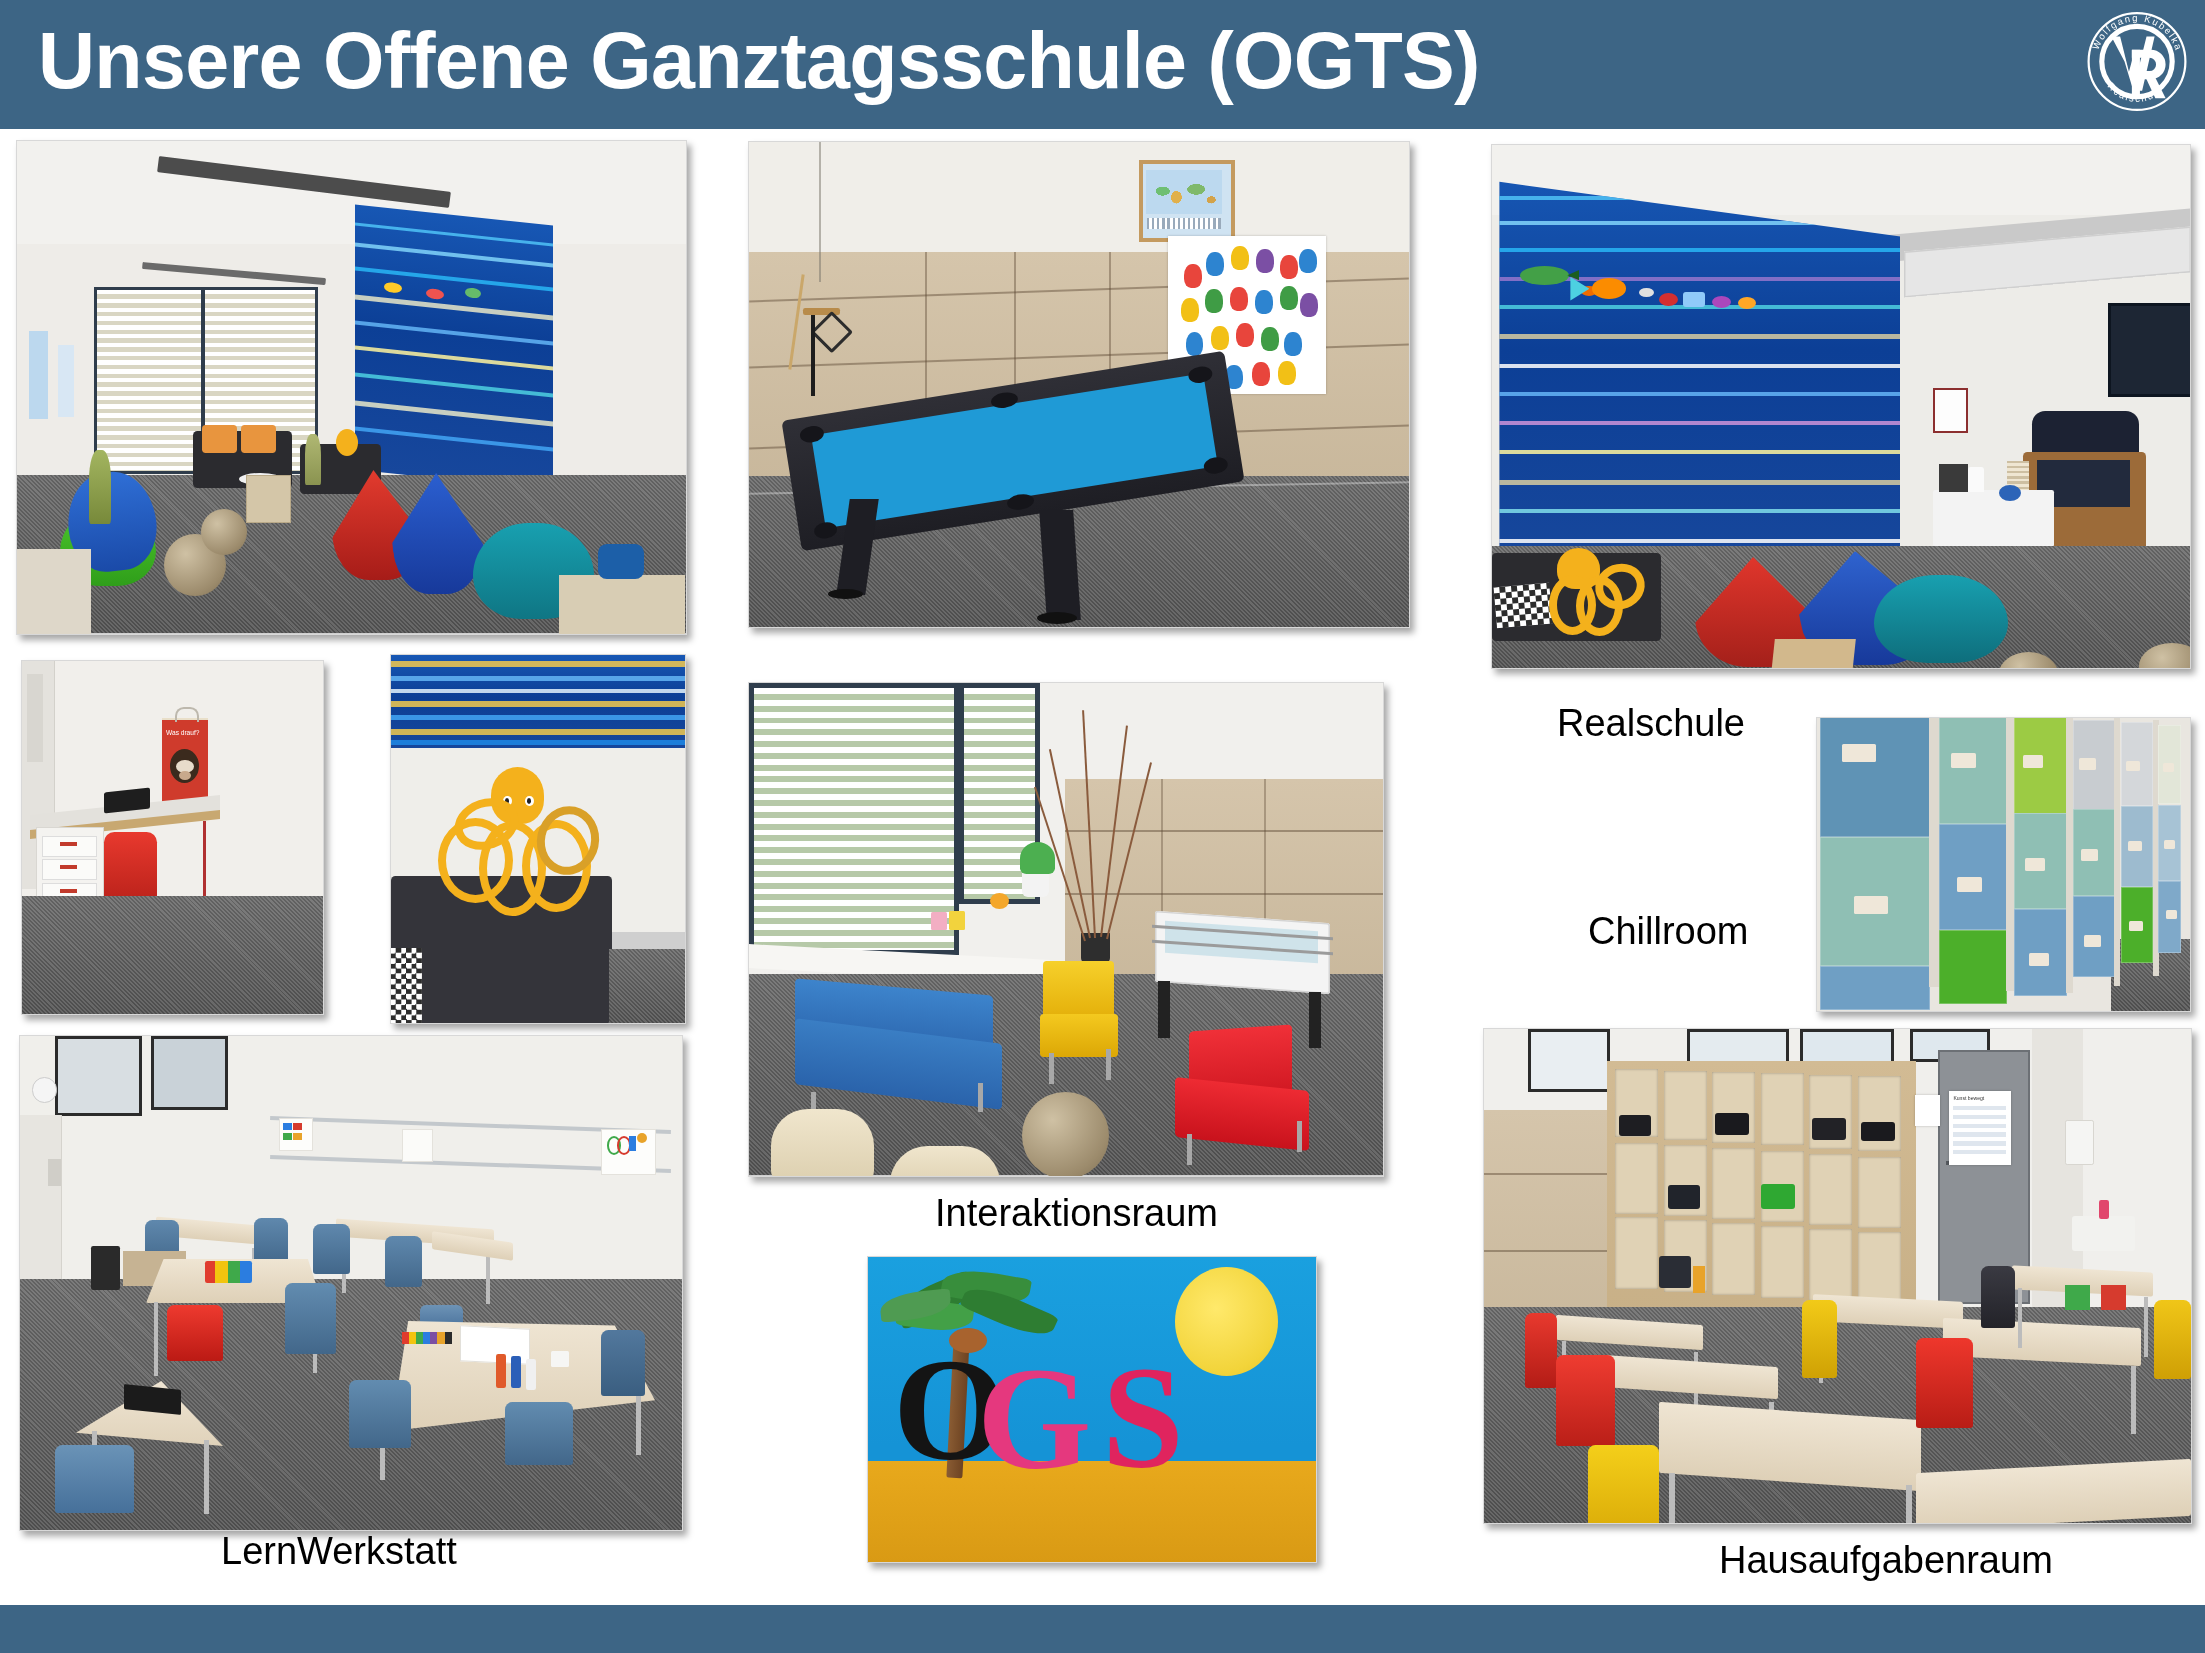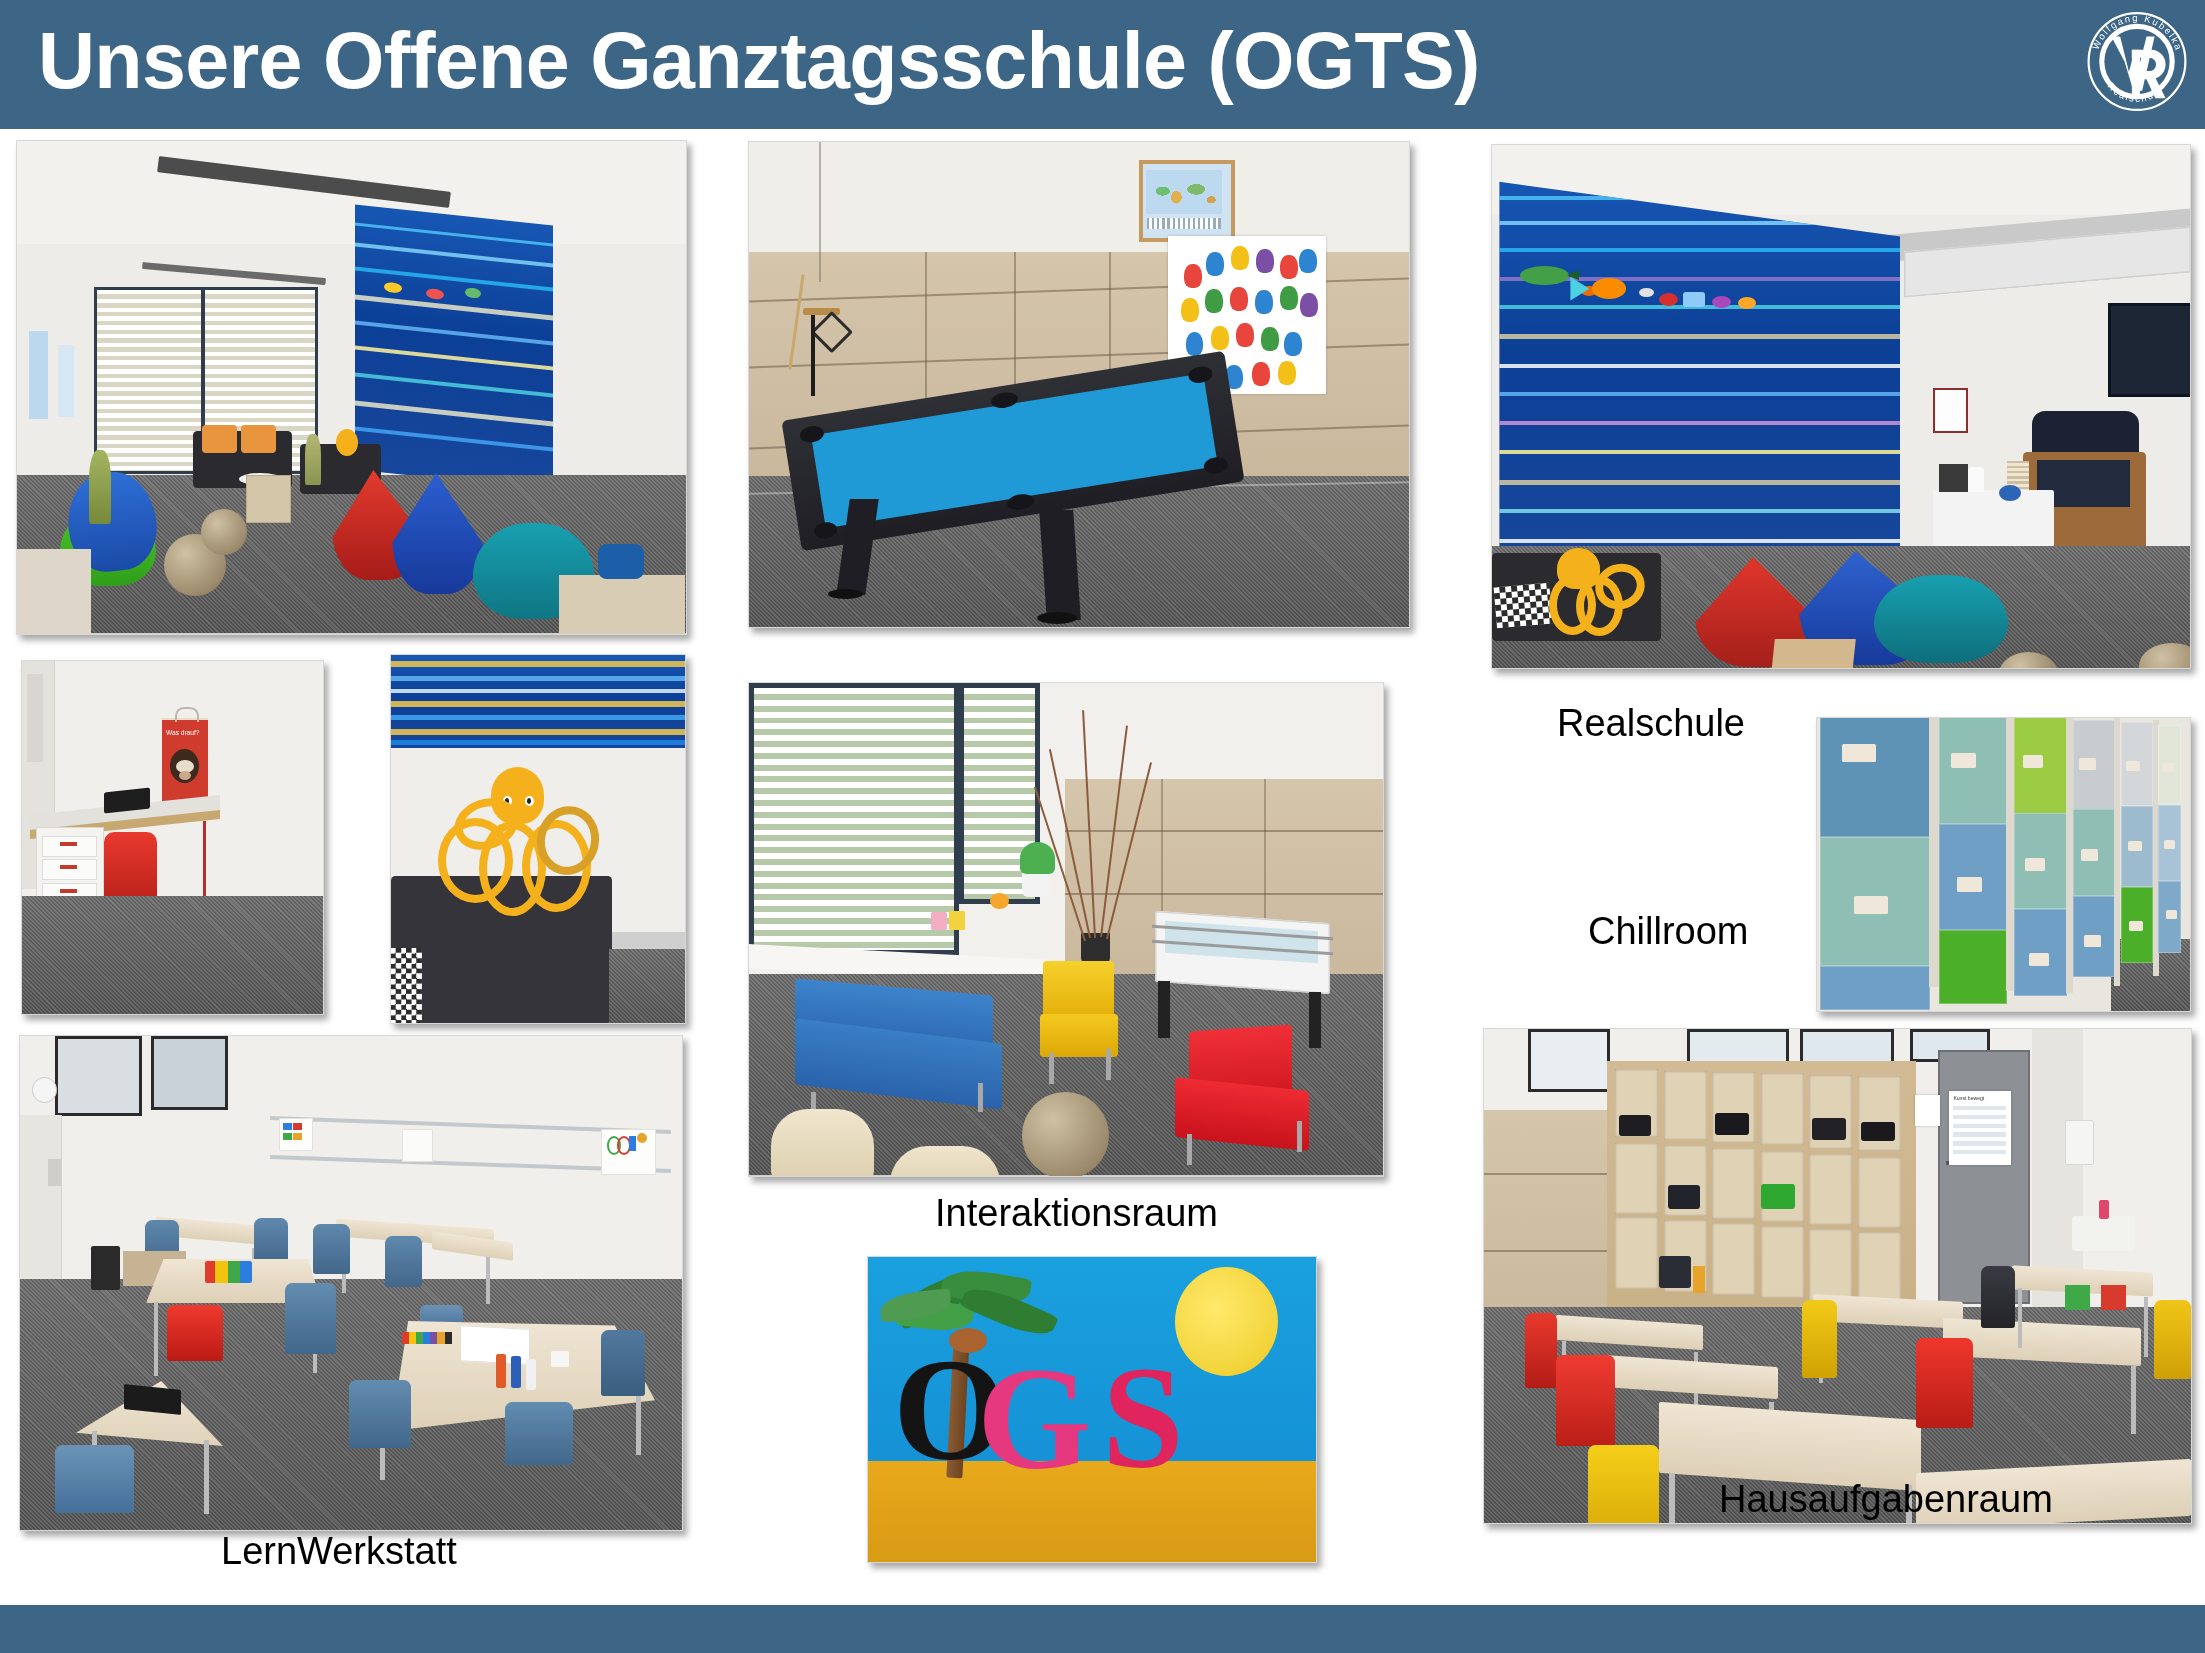--- a/index.html
+++ b/index.html
@@ -709,16 +709,16 @@
     <div class="chair" style="left:72px;top:326px;width:59px;height:91px;background:linear-gradient(#ef3c31,#ba1f18);"></div>
     <div class="chair" style="left:104px;top:416px;width:71px;height:97px;background:linear-gradient(#f4cf1a,#d8a806);"></div>
     <div class="chair" style="left:318px;top:271px;width:35px;height:78px;background:linear-gradient(#f2ca18,#cfa104);"></div>
     <div class="chair" style="left:432px;top:309px;width:57px;height:90px;background:linear-gradient(#ee372c,#b81d16);"></div>
     <div class="chair" style="left:497px;top:237px;width:34px;height:62px;background:linear-gradient(#3a3a42,#232329);"></div>
     <div class="chair" style="left:670px;top:271px;width:37px;height:79px;background:linear-gradient(#f0c618,#cf9f05);"></div>
     <div style="position:absolute;left:581px;top:256px;width:25px;height:25px;background:#3fa94a;"></div>
     <div style="position:absolute;left:617px;top:256px;width:25px;height:25px;background:#d63b2e;"></div>
   </div>
 </div>
-<div class="caption" style="left:1719px;top:1478px;">Hausaufgabenraum</div>
+<div class="caption" style="left:1719px;top:1539px;">Hausaufgabenraum</div>
 
 <div class="footer-bar"></div>
 
 
 </body></html>

